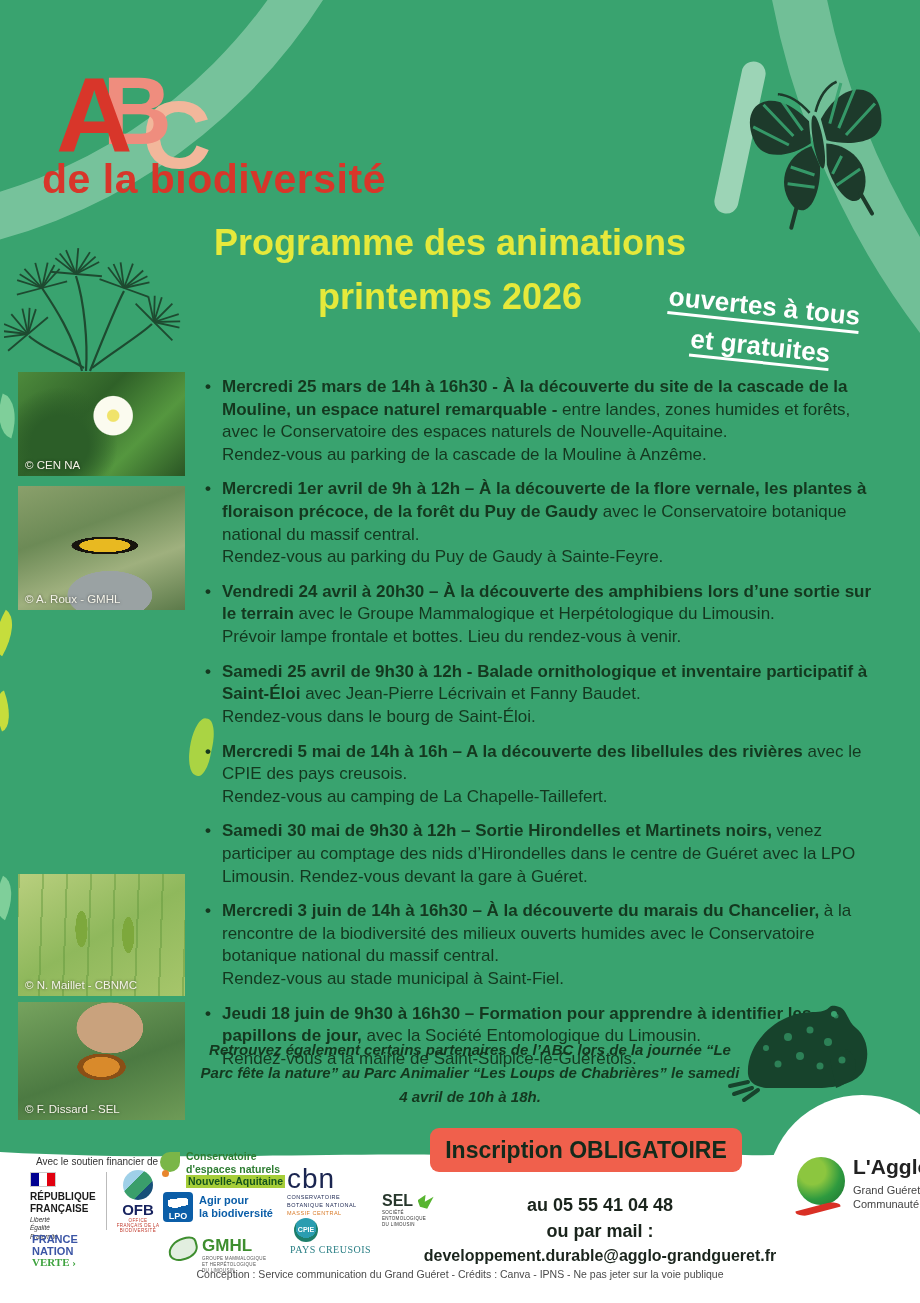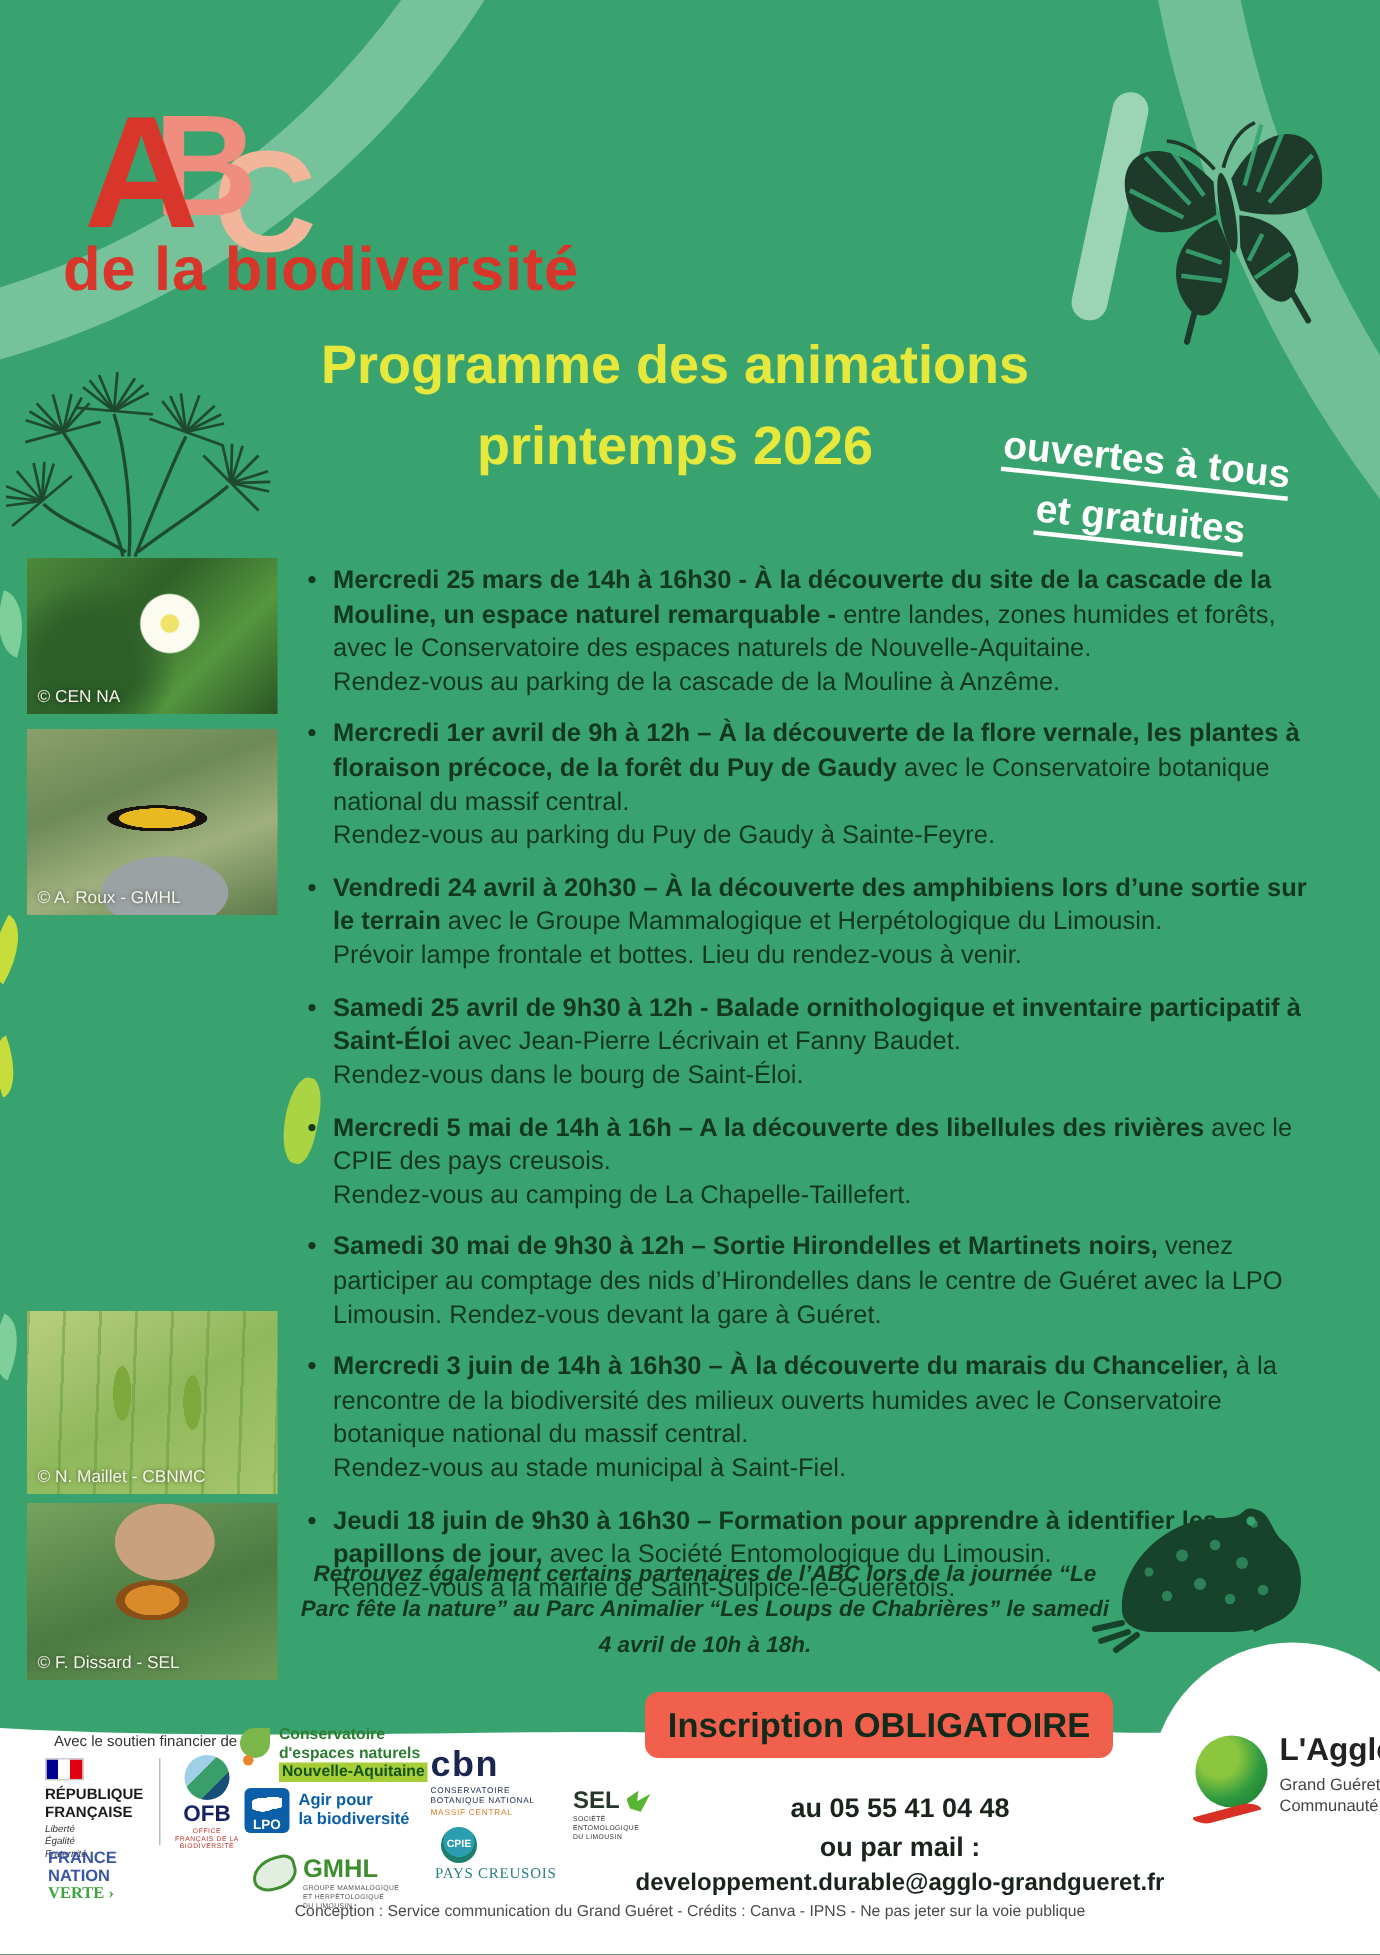--- a/index.html
+++ b/index.html
@@ -126,21 +126,21 @@
     color:#fff;font-size:9px;font-weight:800;text-align:center;line-height:48px;}
   .lpo .lpoicon::before{content:"";position:absolute;left:5px;top:4px;width:20px;height:13px;
     background:radial-gradient(ellipse at 35% 55%,#fff 0 45%,rgba(0,0,0,0) 46%),radial-gradient(ellipse at 70% 45%,#fff 0 40%,rgba(0,0,0,0) 41%);}
   .lpo .lpotag{margin-left:36px;font-size:11px;font-weight:800;color:#0b5ea8;line-height:1.2;padding-top:2px;}
   .gmhl{left:168px;top:1236px;}
   .gmhl .gdoodle{position:absolute;left:0;top:2px;width:26px;height:18px;border:2px solid #3e8e2f;
     border-radius:60% 30% 50% 40%;transform:rotate(-15deg);background:rgba(62,142,47,.15);}
   .gmhl .gname{margin-left:34px;font-size:17px;font-weight:800;color:#3e8e2f;}
   .gmhl .gsub{margin-left:34px;font-size:4.5px;color:#555;letter-spacing:.3px;line-height:1.3;}
   .cbn{left:287px;top:1166px;width:100px;}
-  .cbn .cbnname{font-size:24px;font-weight:700;color:#1a2550;line-height:.9;letter-spacing:1px;}
+  .cbn .cbnname{font-size:28px;font-weight:400;color:#1a2550;line-height:.9;letter-spacing:1px;}
   .cbn .cbnsub{font-size:5.5px;color:#1a2550;letter-spacing:.5px;line-height:1.4;margin-top:3px;}
   .cbn .cbnsub .orange{color:#d87a27;}
   .cpie{left:290px;top:1218px;}
   .cpie .cpieicon{position:absolute;left:4px;top:0;width:24px;height:24px;border-radius:50%;
     background:radial-gradient(circle at 50% 40%,#2a9db0 0 55%,#1d7f6b 56%);color:#fff;
     font-size:7px;font-weight:800;text-align:center;line-height:24px;}
   .cpie .cpiesub{margin-top:26px;font-size:10px;color:#2a7f85;font-family:"Liberation Serif",serif;letter-spacing:.5px;}
   .sel{left:382px;top:1192px;width:58px;}
   .sel .selname{font-size:16px;font-weight:800;color:#27372c;text-shadow:0 0 1px #fff;display:inline-block;}
   .sel .selfly{display:inline-block;width:16px;height:14px;background:#58b531;vertical-align:middle;

